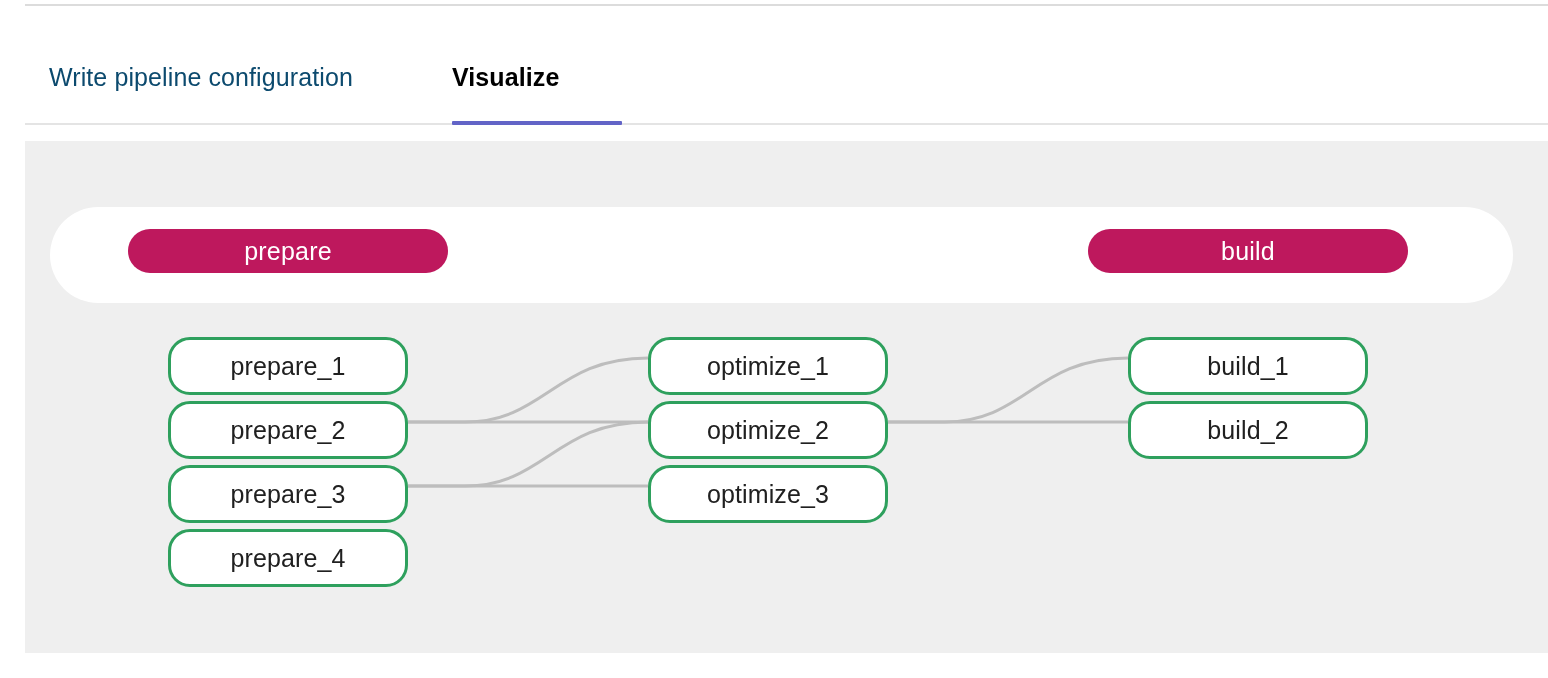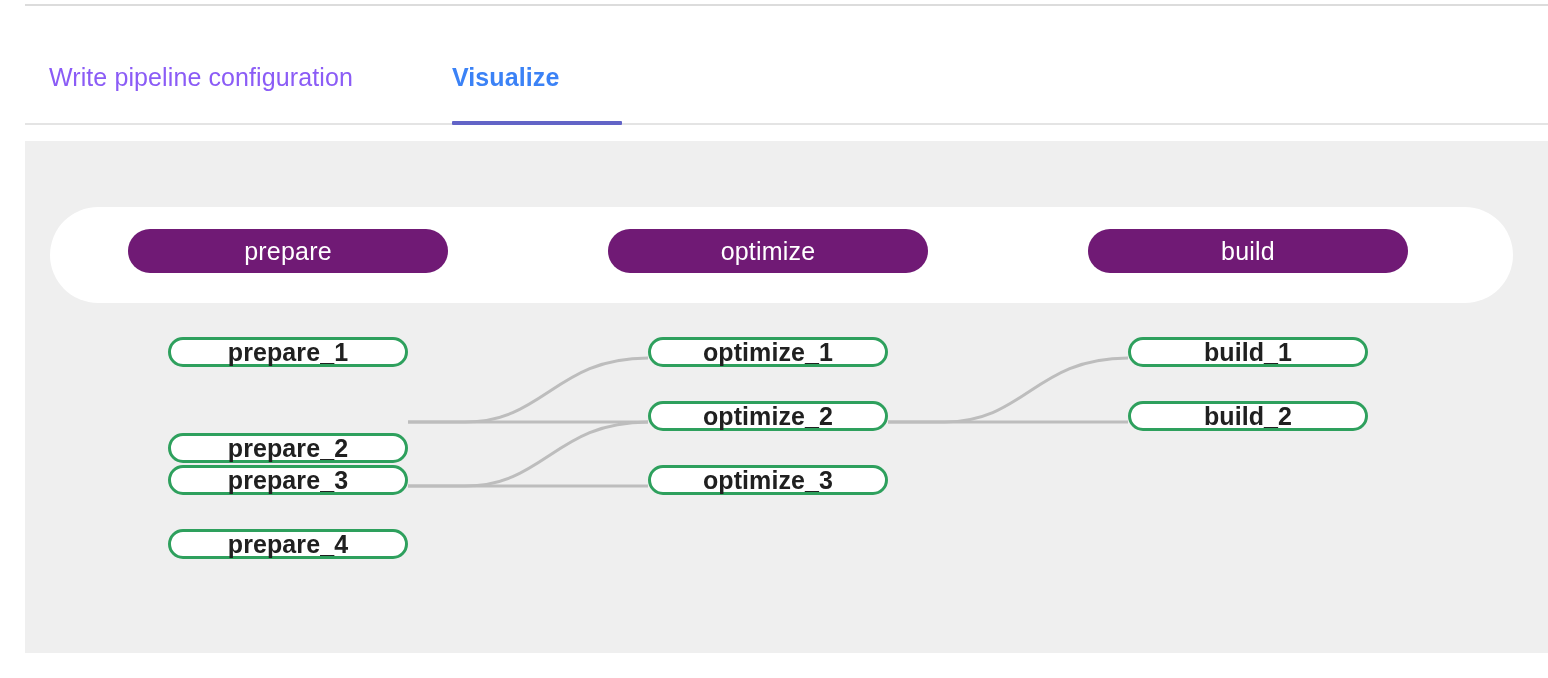--- a/index.html
+++ b/index.html
@@ -48,25 +48,25 @@
     display: flex;
     align-items: center;
     white-space: nowrap;
     cursor: pointer;
   }
   .tab-label {
     font-size: 25px;
     letter-spacing: 0.1px;
   }
   .tab-inactive .tab-label {
-    color: #8b5cf6;
+    color: #0c4a6e;
     font-weight: 400;
   }
   .tab-active .tab-label {
-    color: #3b82f6;
+    color: #000000;
     font-weight: 700;
   }
   .tab-indicator {
     position: absolute;
     left: 0;
     bottom: 0;
     height: 4px;
     width: 100%;
     background: #6264c7;
     border-radius: 1px;
@@ -91,45 +91,45 @@
     top: 66px;
     width: 1463px;
     height: 96px;
     background: #ffffff;
     border-radius: 48px;
   }
   .stage-pill {
     position: absolute;
     top: 88px;
     height: 44px;
-    background: #701a75;
+    background: #be185d;
     border-radius: 22px;
     display: flex;
     align-items: center;
     justify-content: center;
     color: #ffffff;
     font-size: 25px;
     font-weight: 400;
     letter-spacing: 0.2px;
   }
 
   
   .node {
     position: absolute;
-    height: 30px;
+    height: 58px;
     background: #ffffff;
     border: 3px solid #2ea05d;
     border-radius: 22px;
     box-sizing: border-box;
     display: flex;
     align-items: center;
     justify-content: center;
     color: #202020;
     font-size: 25px;
-    font-weight: 700;
+    font-weight: 400;
     letter-spacing: 0.1px;
     cursor: pointer;
   }
 
   
   .edges {
     position: absolute;
     left: 0;
     top: 0;
     width: 1523px;
@@ -174,25 +174,24 @@
     <path class="edge-path" d="M 383 345 L 623 345"></path>
 
     <path class="edge-path" d="M 863 281 L 920 281 C 1000 281 1010 217 1103 217"></path>
 
     <path class="edge-path" d="M 863 281 L 1103 281"></path>
   </svg>
 
   <div class="stage-band"></div>
 
   <div class="stage-pill" style="left:103px; width:320px;">prepare</div>
-  <div class="stage-pill" style="left:583px; width:320px;">optimize</div>
   <div class="stage-pill" style="left:1063px; width:320px;">build</div>
 
   <div class="node" style="left:143px; top:196px; width:240px;">prepare_1</div>
-  <div class="node" style="left:143px; top:260px; width:240px;margin-top:32px;">prepare_2</div>
+  <div class="node" style="left:143px; top:260px; width:240px;">prepare_2</div>
   <div class="node" style="left:143px; top:324px; width:240px;">prepare_3</div>
   <div class="node" style="left:143px; top:388px; width:240px;">prepare_4</div>
 
   <div class="node" style="left:623px; top:196px; width:240px;text-align:right;">optimize_1</div>
   <div class="node" style="left:623px; top:260px; width:240px;">optimize_2</div>
   <div class="node" style="left:623px; top:324px; width:240px;">optimize_3</div>
 
   <div class="node" style="left:1103px; top:196px; width:240px;text-align:center;">build_1</div>
   <div class="node" style="left:1103px; top:260px; width:240px;">build_2</div>
 

